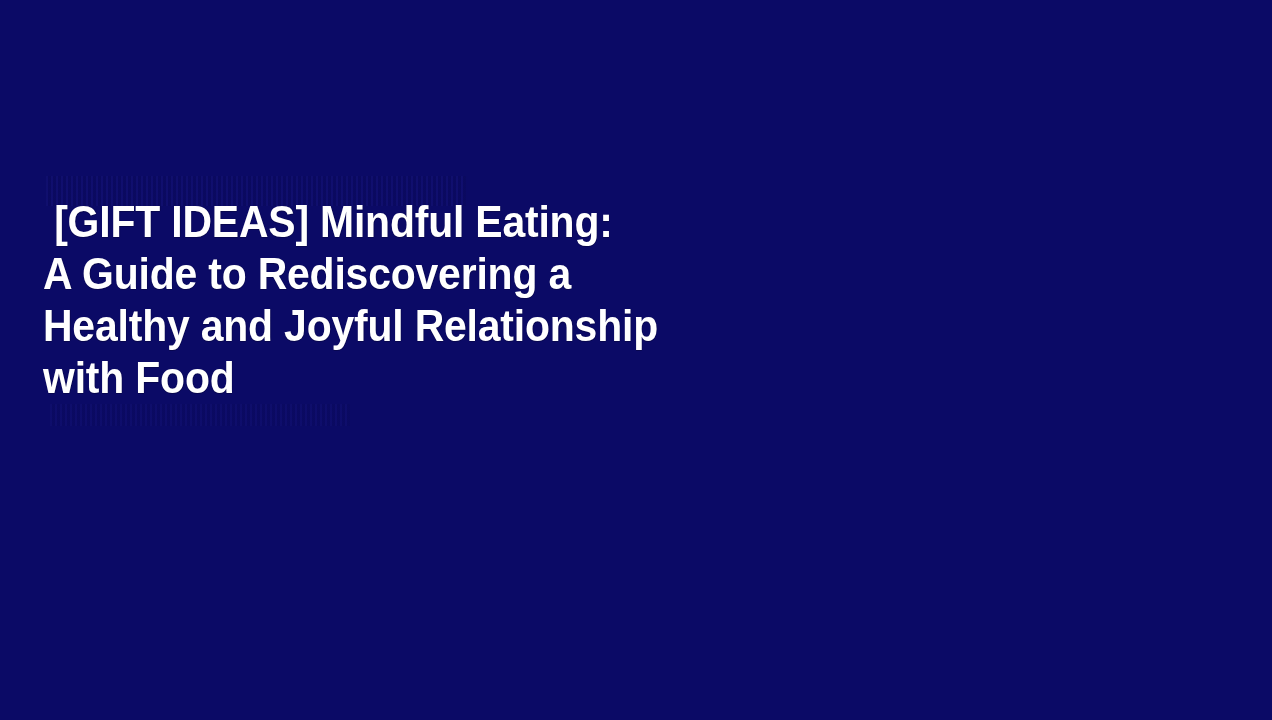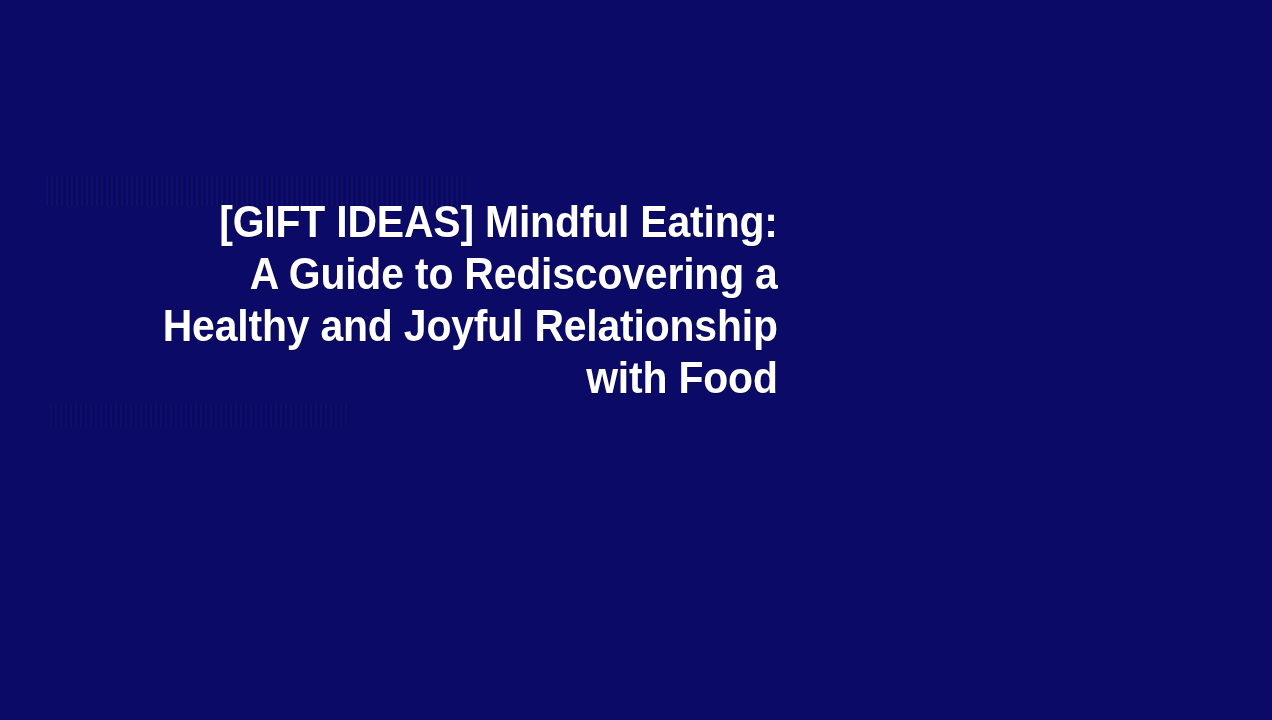--- a/index.html
+++ b/index.html
@@ -14,21 +14,20 @@
     overflow: hidden;
     font-family: "Liberation Sans", sans-serif;
   }
 
   #promo-card {
     position: relative;
     width: 1272px;
     height: 720px;
     background: #0b0a66;
     overflow: hidden;
-    text-align: right;
   }
 
   
   .artifact-band {
     position: absolute;
     pointer-events: none;
     opacity: 0.30;
     background-image:
       repeating-linear-gradient(90deg,
         rgba(40,36,150,0.55) 0px,

